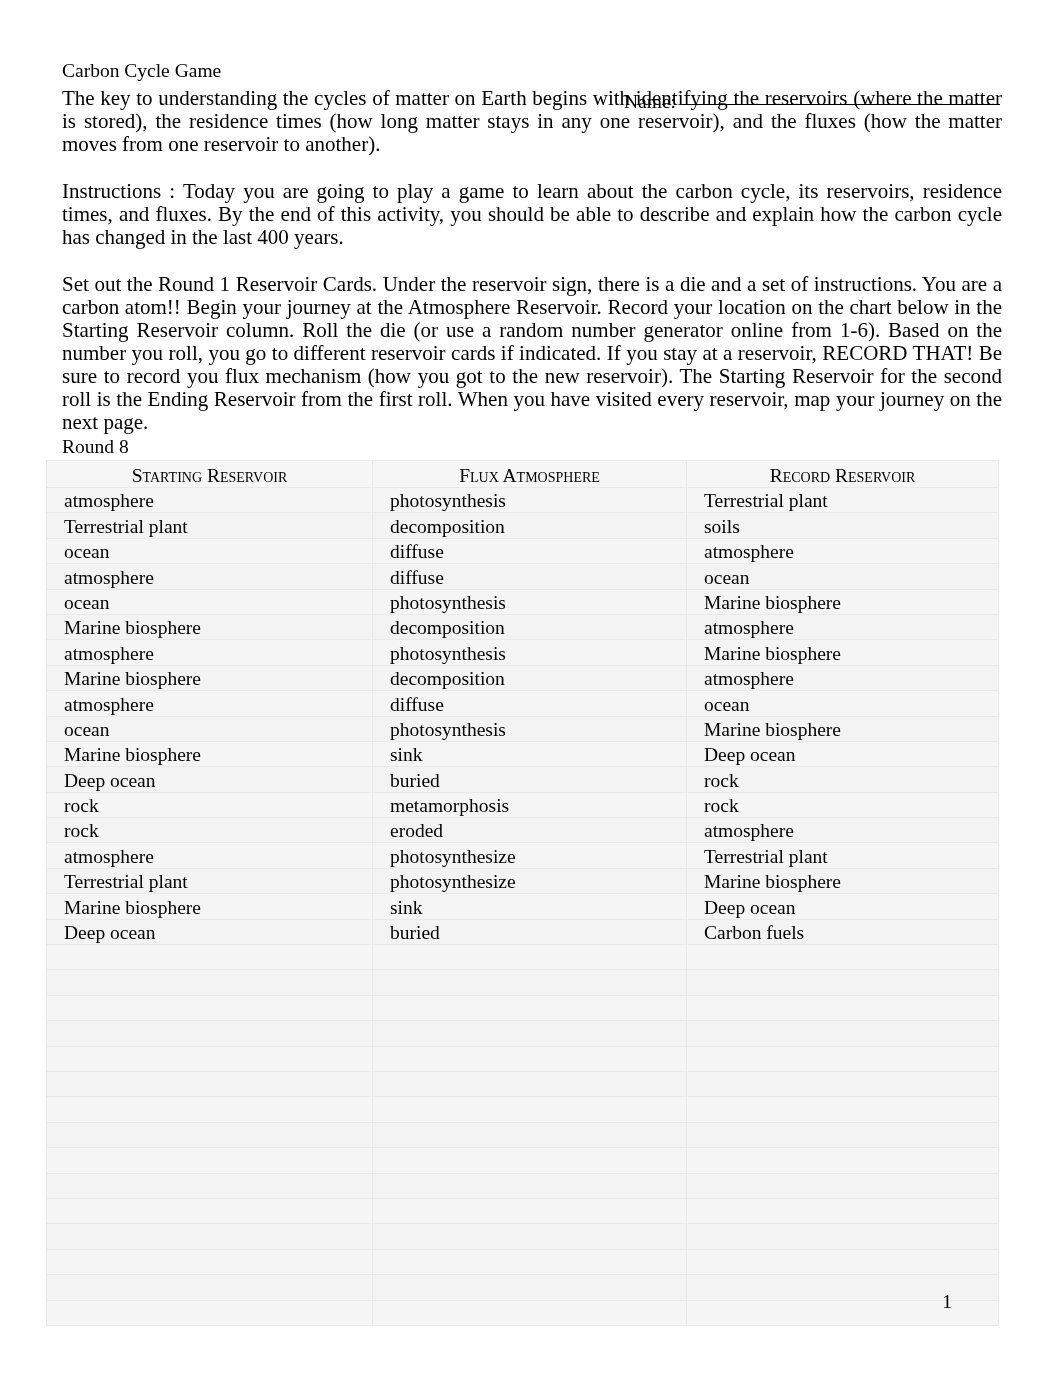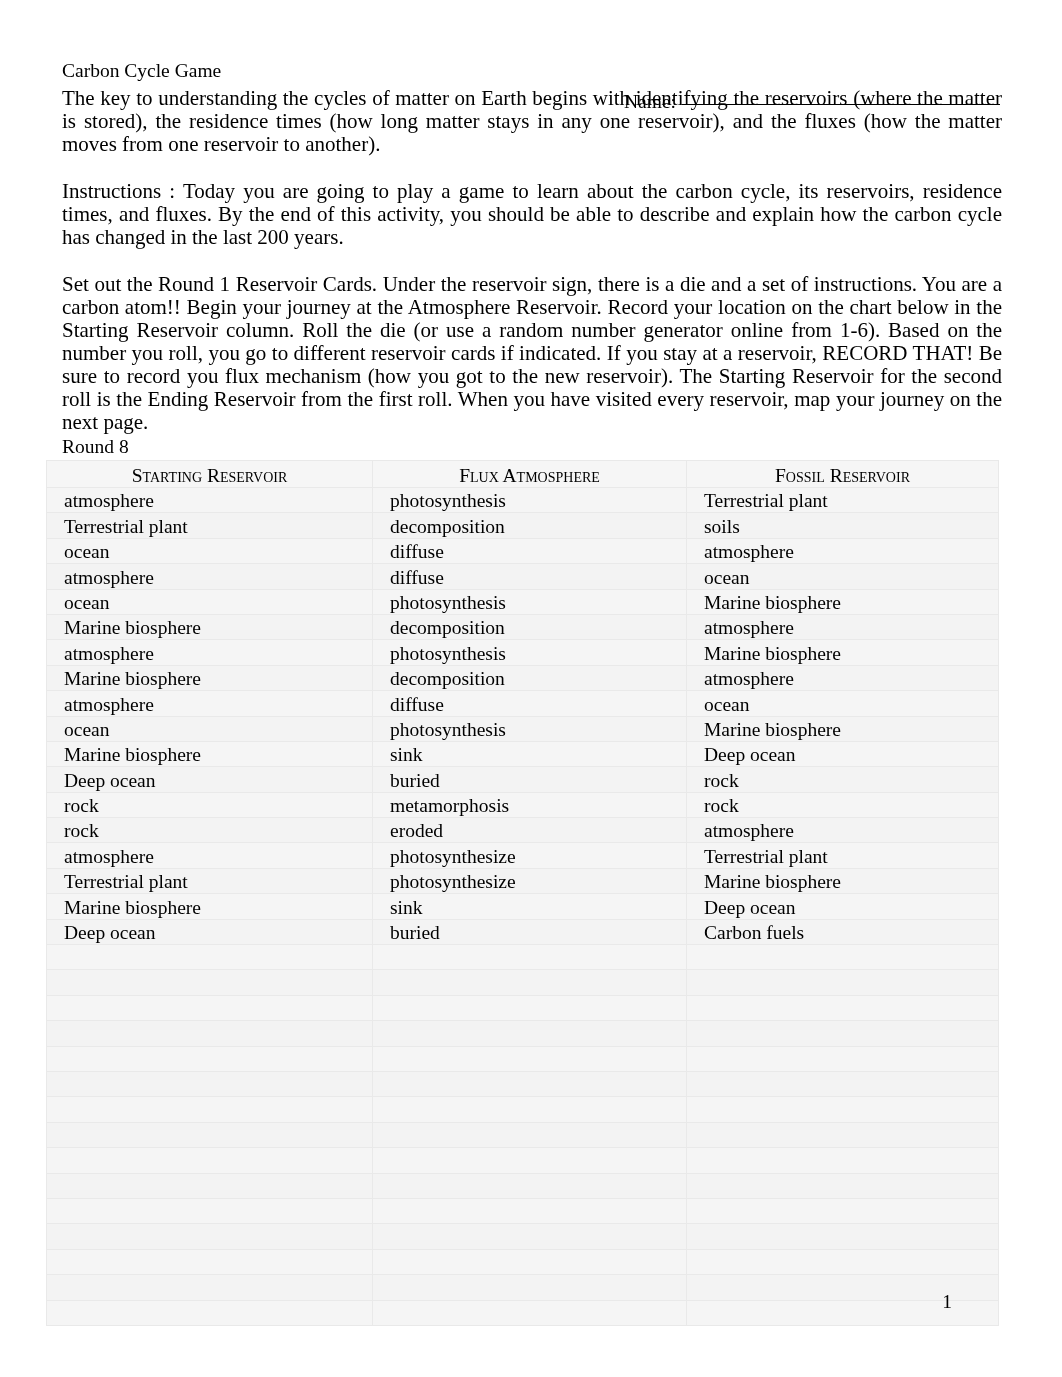--- a/index.html
+++ b/index.html
@@ -138,36 +138,36 @@
 
   <div class="header-row">
     <span class="doc-title">Carbon Cycle Game</span>
     <span class="name-block">
       <span class="name-label">Name:</span>
       <span class="name-rule"></span>
     </span>
   </div>
 
   <div class="para p-intro">The key to understanding the cycles of matter on Earth begins with identifying the  reservoirs (where the matter is stored), the  residence times (how long matter stays in any one reservoir), and the  fluxes (how the matter moves from one reservoir to another).</div>
-  <div class="para p-instr">Instructions : Today you are going to play a game to learn about the carbon cycle, its reservoirs, residence times, and fluxes. By the end of this activity, you should be able to describe and explain how the carbon cycle has changed in the last 200 years.</div>
+  <div class="para p-instr">Instructions : Today you are going to play a game to learn about the carbon cycle, its reservoirs, residence times, and fluxes. By the end of this activity, you should be able to describe and explain how the carbon cycle has changed in the last 400 years.</div>
   <div class="para p-setout">Set out the Round 1 Reservoir Cards.  Under the reservoir sign, there is a die and a set of instructions.    You are a carbon atom!!  Begin your journey at the Atmosphere Reservoir.   Record your location on the chart below in the Starting Reservoir column.  Roll the die (or use a random number generator online from 1-6).   Based on the number you roll, you go to different reservoir cards if indicated.   If you stay at a reservoir, RECORD THAT! Be sure to record you flux mechanism (how you got to the new reservoir). The Starting Reservoir for the second roll is the Ending Reservoir from the first roll. When you have visited every reservoir, map your journey on the next page.</div>
 
   <div class="round-label">Round 8</div>
 
   <table class="grid">
     <colgroup>
       <col class="c1">
         <col class="c2">
         <col class="c3">
     </colgroup>
     <thead>
       <tr>
         <th>Starting Reservoir</th>
         <th>Flux Atmosphere</th>
-        <th>Fossil Reservoir</th>
+        <th>Record Reservoir</th>
       </tr>
     </thead>
     <tbody id="table-body">
         <tr>
           <td>atmosphere</td>
           <td>photosynthesis</td>
           <td>Terrestrial plant</td>
         </tr>
         <tr>
           <td>Terrestrial plant</td>

